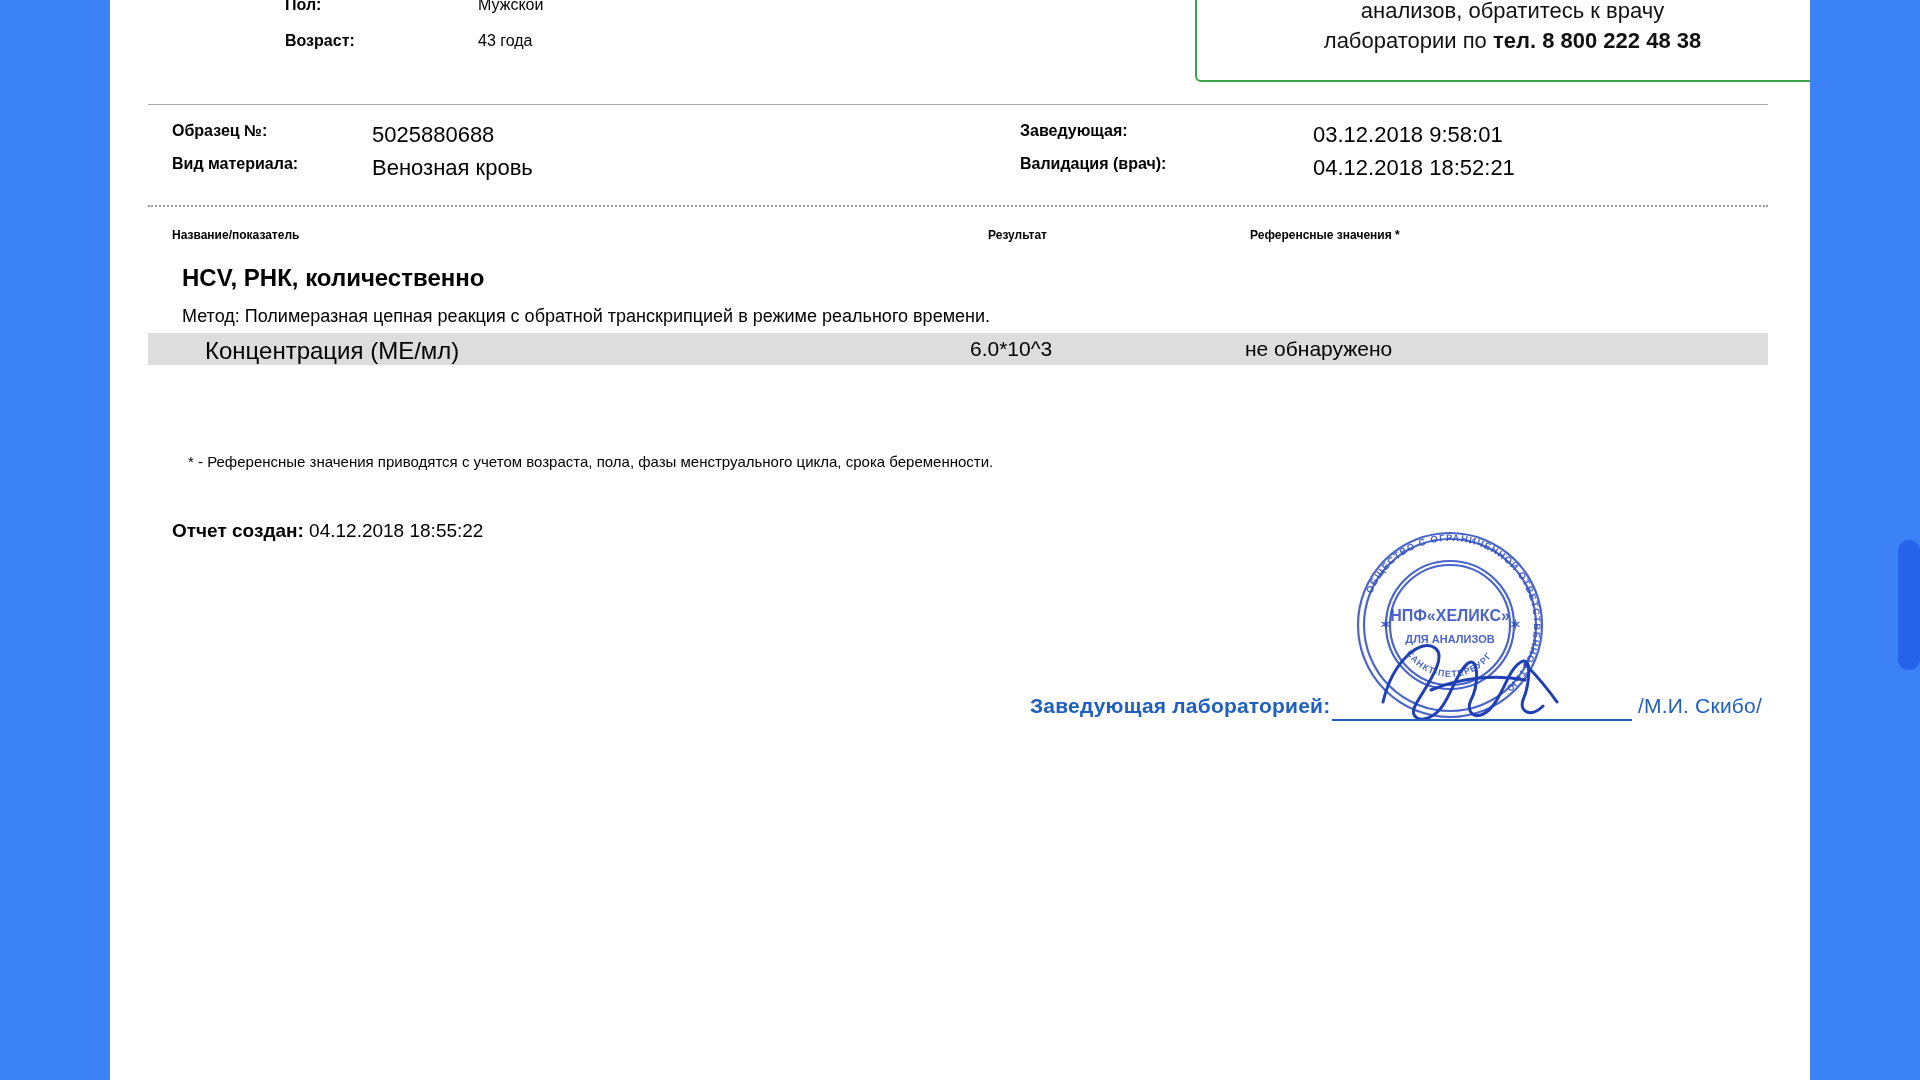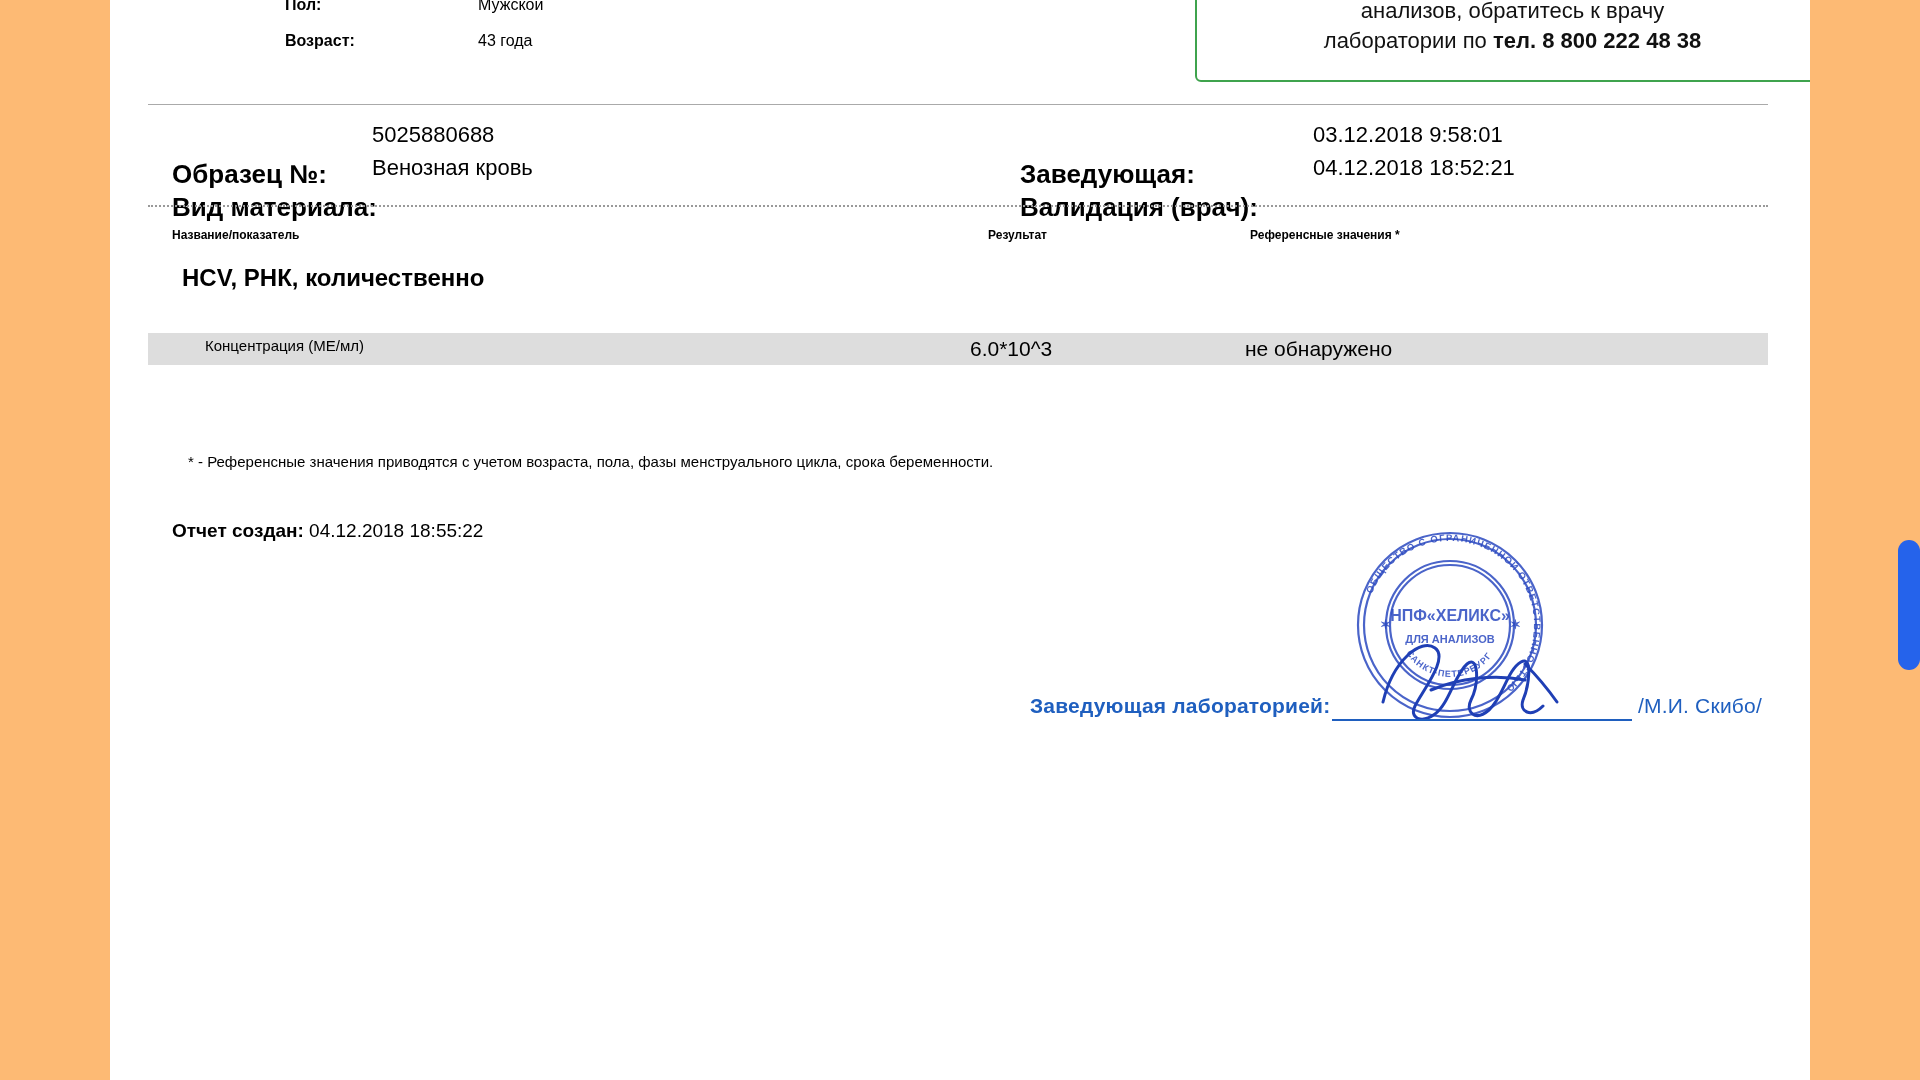--- a/index.html
+++ b/index.html
@@ -10,21 +10,21 @@
     height: 1080px;
     overflow: hidden;
   }
   body {
     font-family: "Liberation Sans", sans-serif;
   }
   #viewport {
     position: relative;
     width: 1920px;
     height: 1080px;
-    background: #fdba74;
+    background: #3b82f6;
   }
   
   #page {
     position: absolute;
     left: 110px;
     top: 0;
     width: 1700px;
     height: 1080px;
     background: #ffffff;
     overflow: hidden;
@@ -93,23 +93,22 @@
     left: 38px;
     width: 1620px;
     border-top: 2px dotted #999999;
     height: 0;
   }
 
   
   .fld-label {
     position: absolute;
     font-weight: bold;
-    font-size: 26px;
-    color: #000;
-    margin-top: 37px;
+    font-size: 16px;
+    color: #000;
   }
   .fld-value {
     position: absolute;
     font-size: 22px;
     color: #000;
   }
 
   
   .tbl-head {
     position: absolute;
@@ -141,21 +140,21 @@
     left: 38px;
     top: 333px;
     width: 1620px;
     height: 32px;
     background: #dddddd;
   }
   #result-name {
     position: absolute;
     left: 95px;
     top: 337px;
-    font-size: 15px;
+    font-size: 24px;
     color: #000;
   }
   #result-value {
     position: absolute;
     left: 860px;
     top: 337px;
     font-size: 21px;
     color: #000;
   }
   #result-ref {
@@ -274,20 +273,21 @@
       <div class="fld-label" style="left:910px; top:155px;">Валидация (врач):</div>
       <div class="fld-value" style="left:1203px; top:155px;">04.12.2018  18:52:21</div>
 
       <div class="hr-dotted" style="top:205px;"></div>
 
       <div class="tbl-head" style="left:62px; top:228px;">Название/показатель</div>
       <div class="tbl-head" style="left:878px; top:228px;">Результат</div>
       <div class="tbl-head" style="left:1140px; top:228px;">Референсные значения *</div>
 
       <div id="test-title">HCV, РНК, количественно</div>
+      <div id="method-line">Метод:  Полимеразная цепная реакция с обратной транскрипцией в режиме реального времени.</div>
 
       <div id="result-row"></div>
       <div id="result-name">Концентрация (МЕ/мл)</div>
       <div id="result-value">6.0*10^3</div>
       <div id="result-ref">не обнаружено</div>
 
 
       <div id="footnote">* - Референсные значения приводятся с учетом возраста, пола, фазы менструального цикла, срока беременности.</div>
 
       <div id="report-created"><b>Отчет создан:</b><span> 04.12.2018 18:55:22</span></div>

